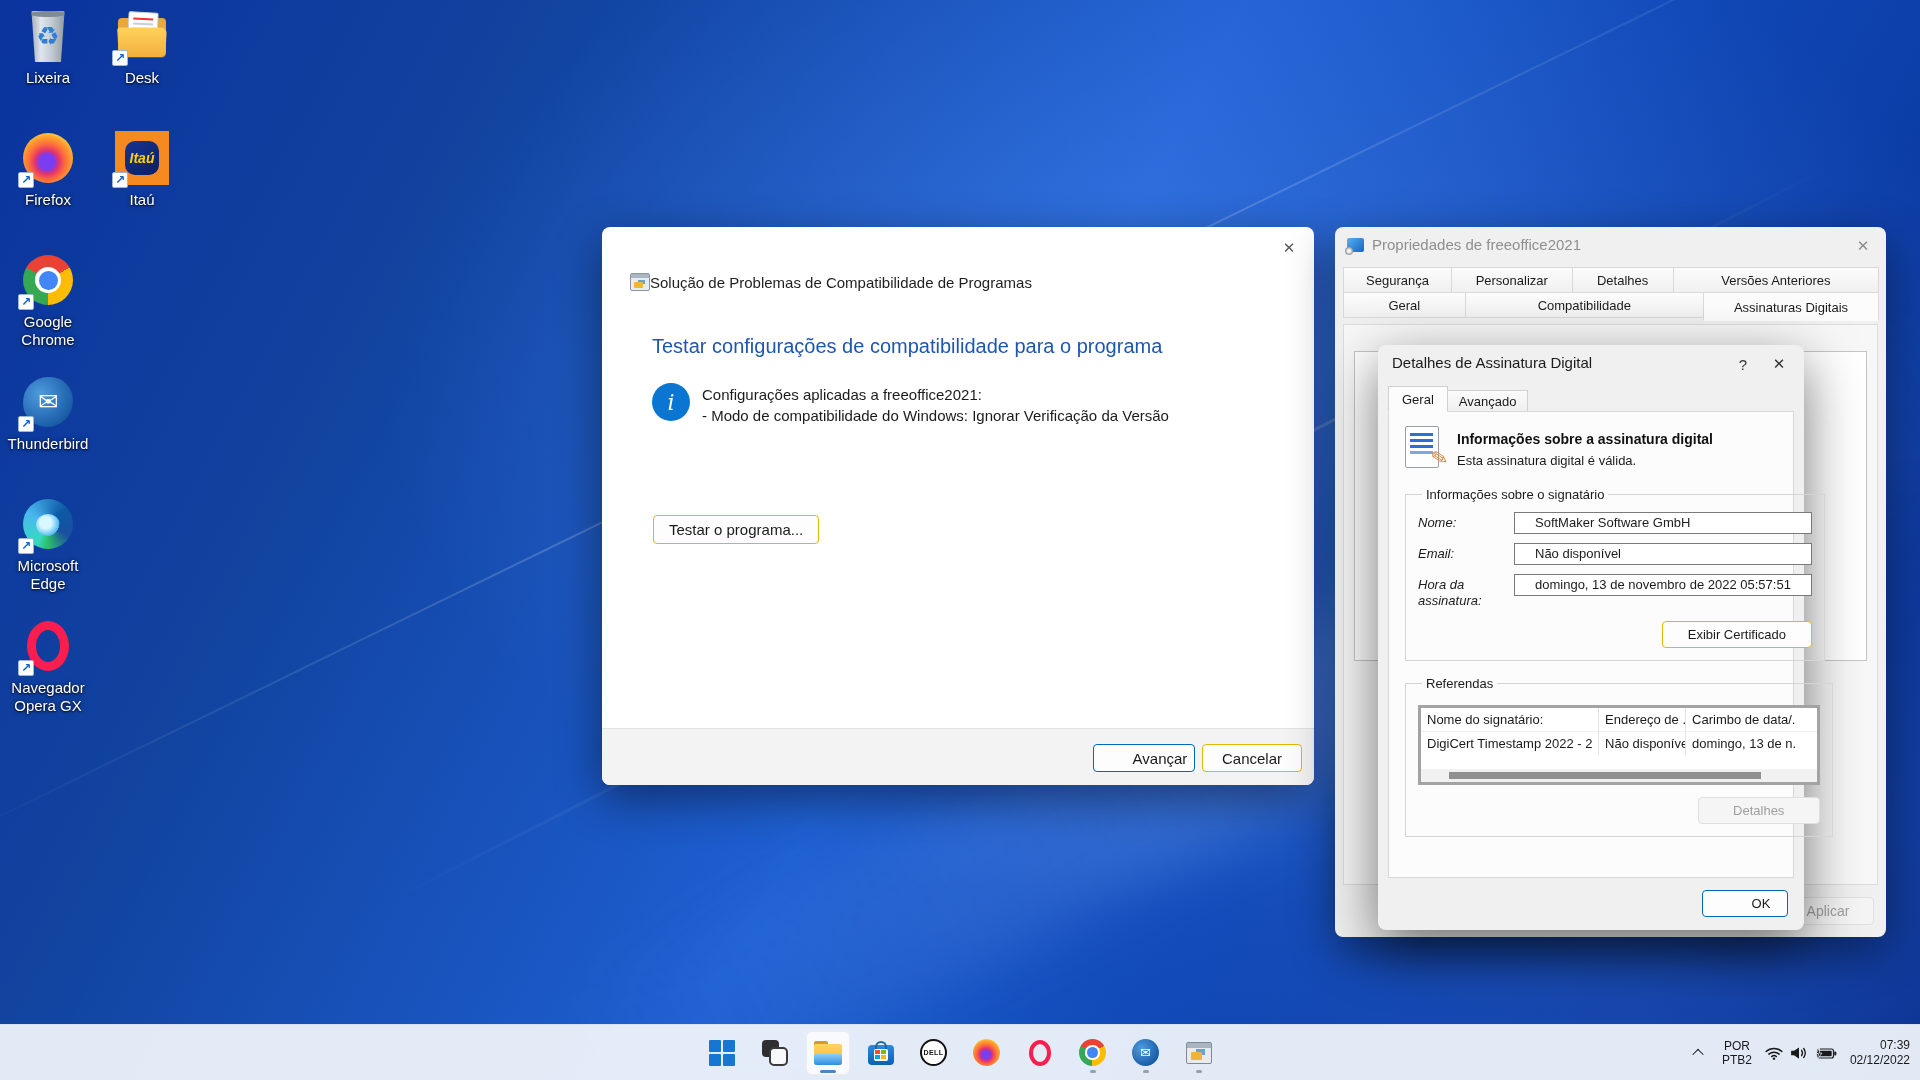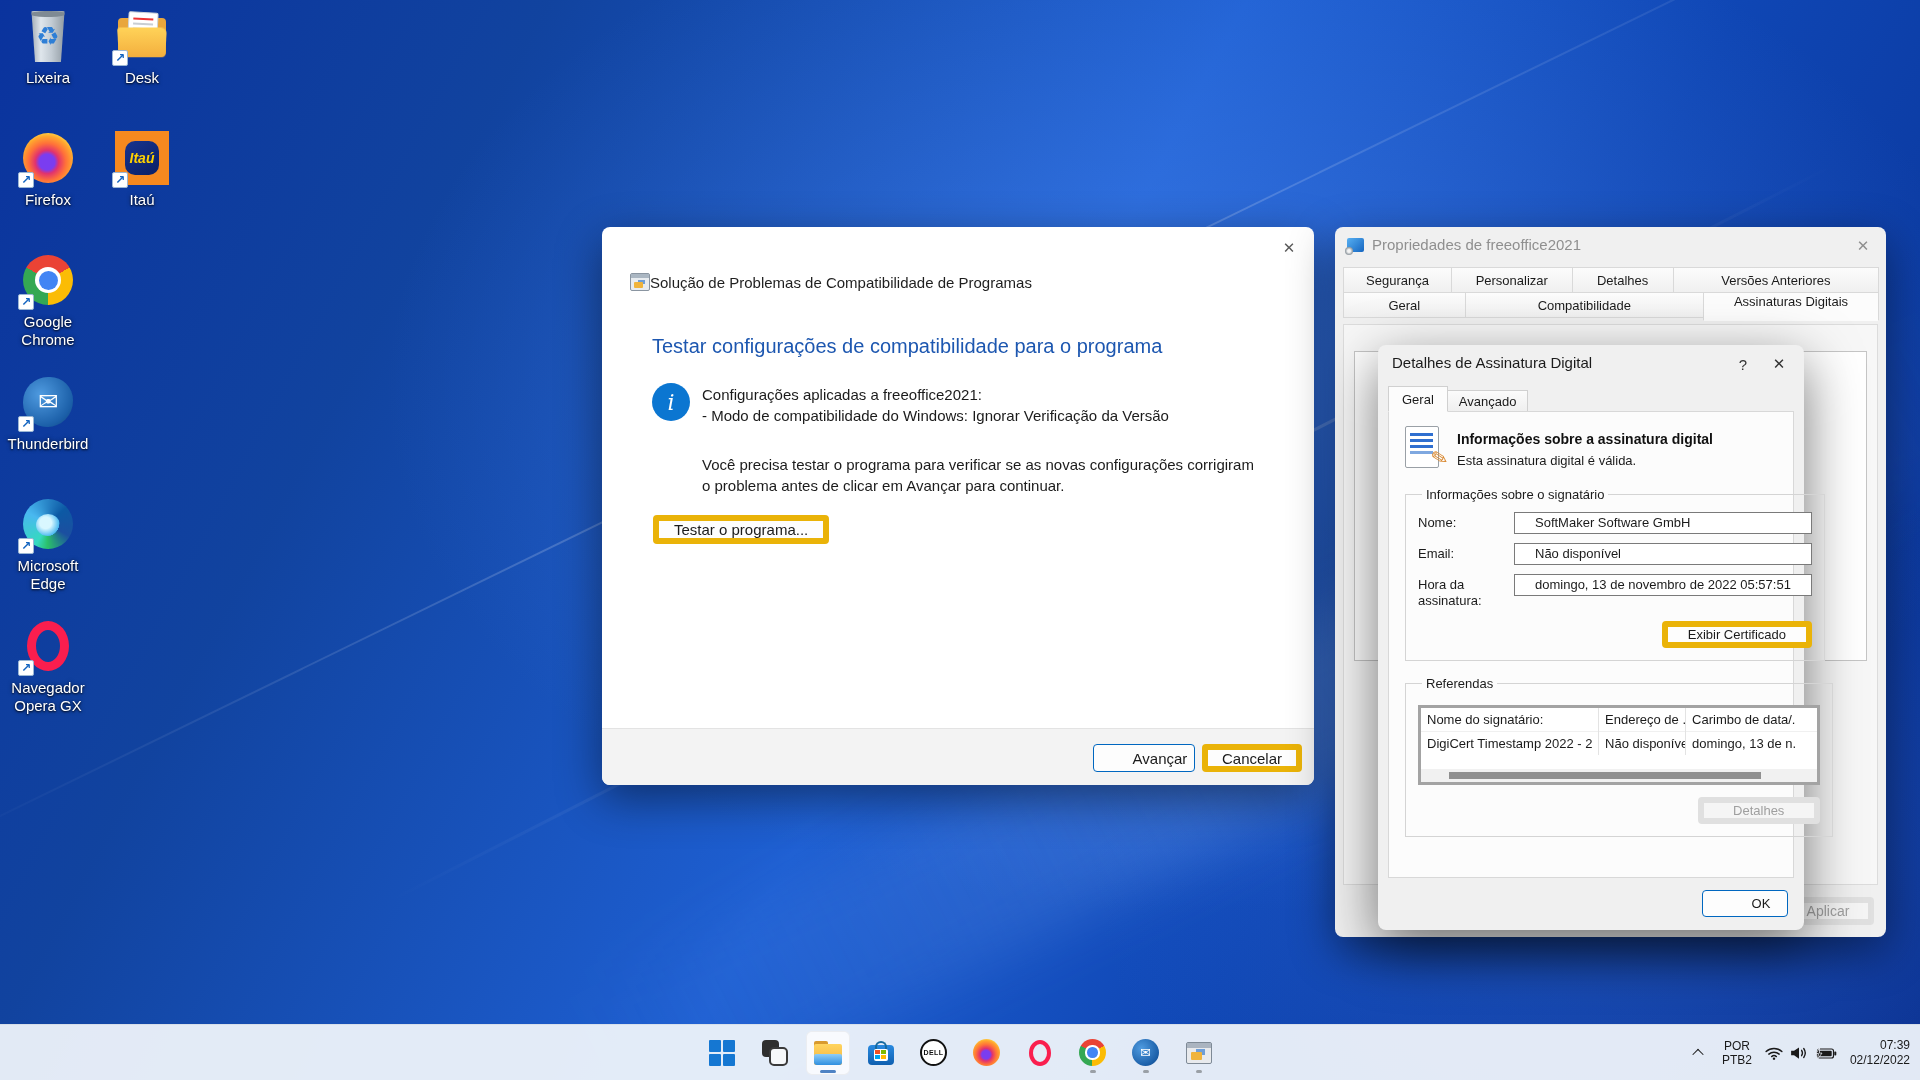--- a/index.html
+++ b/index.html
@@ -72,21 +72,21 @@
     border-radius:50%; background:radial-gradient(circle at 40% 40%, #d9f7ff 0 30%, #49b8f0 70%, transparent 72%); }
   
   .art-opera { position:absolute; left:7px; top:3px; width:42px; height:50px;
     border:9px solid #fa1e4e; border-radius:50%; }
 
   
   .win { position:absolute; border-radius:8px; box-shadow:0 14px 46px rgba(0,0,0,.45); }
   .xbtn { position:absolute; width:30px; height:26px; display:flex; align-items:center;
     justify-content:center; color:#5a5a5a; font-size:15px; cursor:pointer; }
   .btn { display:flex; align-items:center; justify-content:center;
-    background:#fdfdfd; border:6px solid #eab308; border-radius:4px;
+    background:#fdfdfd; border:1px solid #eab308; border-radius:4px;
     font-size:15px; color:#1b1b1b; cursor:pointer; }
   .btn.accent { border:1px solid #0067c0;padding-left:32px; }
 
   
   .dlg-trouble { left:602px; top:227px; width:712px; height:558px; background:#fff; z-index:20; }
   .dlg-trouble .t-close { top:8px; right:10px; }
   .t-apptitle { position:absolute; top:46px; left:28px; display:flex; align-items:center; }
   .t-apptitle .txt { font-size:15px; color:#1f1f1f; }
   .ico-compat { position:relative; width:20px; height:18px; background:#e8ecf0;
     border:1px solid #8a95a1; border-radius:2px; }
@@ -117,21 +117,21 @@
   .ico-monitor { position:relative; width:17px; height:14px; border-radius:2px;
     background:linear-gradient(135deg,#57b0f2,#1565c0); }
   .ico-monitor::after { content:""; position:absolute; left:-2px; bottom:-3px; width:8px; height:8px;
     border-radius:50%; background:radial-gradient(circle,#f3f3f3 25%,#9fa7ad 60%,#6e767c); }
   .win-props .xbtn { top:6px; right:8px; color:#8f8f8f; }
   .p-tabs { position:absolute; left:8px; right:8px; top:40px; }
   .p-row { display:flex; }
   .p-tab { border:1px solid #d9d9d9; background:linear-gradient(#fcfcfc,#f0f0f0);
     font-size:13px; color:#1b1b1b; text-align:center; padding:5px 2px 4px; height:26px;
     margin-right:-1px; cursor:pointer; white-space:nowrap; overflow:hidden; }
-  .p-tab.sel { background:#fcfcfc; height:29px; margin-top:-3px; padding-top:1px;
+  .p-tab.sel { background:#fcfcfc; height:29px; margin-top:-3px; padding-top:7px;
     border-bottom:1px solid #fcfcfc; position:relative; z-index:2; }
   .p-row2 .p-tab { margin-top:-1px; }
   .p-page { position:absolute; left:8px; right:8px; top:97px; bottom:52px;
     background:#f7f7f7; border:1px solid #dcdcdc; }
   .p-list { position:absolute; left:10px; top:26px; right:10px; height:310px;
     background:#fff; border:1px solid #c5c5c5; }
   .p-btns { position:absolute; bottom:12px; right:12px; display:flex; gap:8px; }
   .p-btns .btn { width:92px; height:28px; font-size:14px; }
   .btn-disabled { color:#9f9f9f !important; background:#f5f5f5 !important; border-color:#e0e0e0 !important; }
 
@@ -155,21 +155,21 @@
     background:#fff; border:1px solid #9aa0a6; border-radius:2px; }
   .ico-signdoc .page::before { content:""; position:absolute; left:4px; top:6px; right:5px; height:3px;
     background:#2f6fd0; box-shadow:0 6px 0 #2f6fd0, 0 12px 0 #2f6fd0, 0 18px 0 #7fa8e0; }
   .ico-signdoc .pencil { position:absolute; right:-3px; bottom:2px; font-size:20px; color:#d8862c;
     transform:rotate(-12deg); }
   .s-head .ht { font-size:14px; font-weight:bold; color:#111; margin-top:5px; }
   .s-head .hs { font-size:13px; color:#1b1b1b; margin-top:6px; }
   fieldset { border:1px solid #d4d4d4; padding:10px 12px 12px; margin-top:15px; }
   legend { font-size:13px; color:#1b1b1b; padding:0 4px; margin-left:4px; }
   .f-row { display:flex; margin-bottom:9px; align-items:flex-start; }
-  .f-lbl { width:96px; flex:0 0 96px; font-size:13px; color:#1b1b1b; padding-top:3px; line-height:16px; }
+  .f-lbl { width:96px; flex:0 0 96px; font-size:13px; color:#1b1b1b; padding-top:3px; line-height:16px;font-style:italic; }
   .f-box { flex:1; background:#fff; border:1px solid #7a7a7a; height:22px;
     font-size:13px; color:#1b1b1b; padding:2px 20px; white-space:nowrap; overflow:hidden; }
   .f-btnrow { display:flex; justify-content:flex-end; margin-top:12px; }
   .btn-cert { width:150px; height:27px; font-size:13px; }
   .ref-table { background:#fff; border:3px solid #a3a3a3; margin-top:4px; }
   .ref-cols { display:flex; }
   .ref-col { border-right:1px solid #e3e3e3; }
   .ref-col:last-child { border-right:none; }
   .ref-col .hd { font-size:13px; color:#1b1b1b; padding:4px 6px; border-bottom:1px solid #f0f0f0;
     white-space:nowrap; overflow:hidden; cursor:pointer; }
@@ -320,21 +320,20 @@
     <div class="txt">Solução de Problemas de Compatibilidade de Programas</div>
   </div>
   <div class="t-heading">Testar configurações de compatibilidade para o programa</div>
   <div class="t-inforow">
     <div class="info-circle">i</div>
     <div class="t-infotext">
       <div>Configurações aplicadas a freeoffice2021:</div>
       <div>- Modo de compatibilidade do Windows: Ignorar Verificação da Versão</div>
     </div>
   </div>
-  <div class="t-body">Você precisa testar o programa para verificar se as novas configurações corrigiram o problema antes de clicar em Avançar para continuar.</div>
   <div class="btn t-testbtn">Testar o programa...</div>
   <div class="t-footer">
     <div class="btn accent btn-next">Avançar</div>
     <div class="btn btn-cancel">Cancelar</div>
   </div>
 </div>
 
 <div class="win win-props">
   <div class="p-title">
     <div class="ico-monitor"></div>

